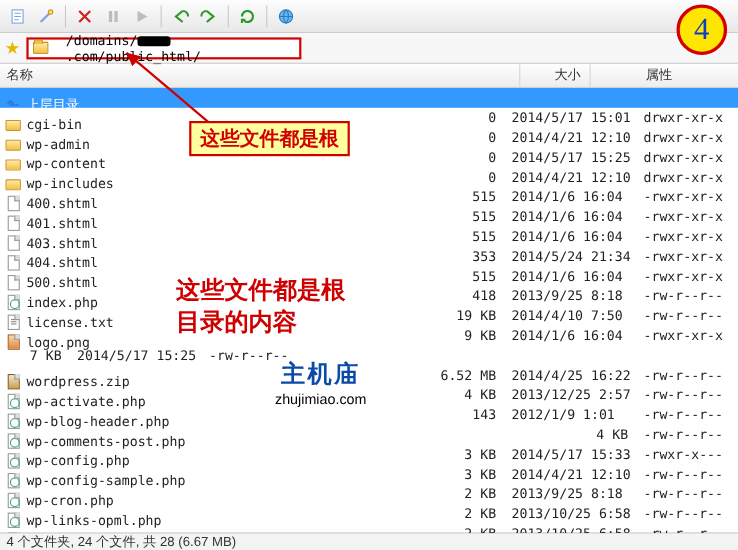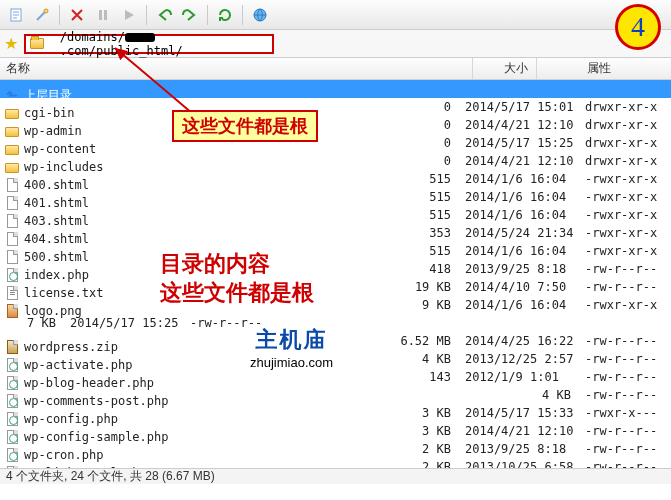--- a/index.html
+++ b/index.html
@@ -30,21 +30,21 @@
 .ic-folder { position: relative; }
 .ic-folder > span { display:block;width: 14px; height: 10px; background: linear-gradient(#ffe9a8,#f4c23a); border: 1px solid #c8942b; border-radius: 1px; margin-top: 2px; }
 .ic-file { position: relative; }
 .ic-file > span { display:block;width: 11px; height: 14px; background: #fff; border: 1px solid #999; position: relative; }
 .ic-file > span::after { content:""; position:absolute; top:-1px; right:-1px; width:4px; height:4px; background:#ddd; border-left:1px solid #999; border-bottom:1px solid #999; }
 .ic-php > span::before{content:"";position:absolute;left:1px;top:3px;width:7px;height:7px;border-radius:50%;border:1px solid #3a7; }
 .ic-txt > span::before{content:"";position:absolute;left:2px;top:3px;width:5px;height:1px;background:#888;box-shadow:0 2px #888,0 4px #888;}
 .ic-png > span { background: linear-gradient(#f7d9a0,#dd8844); border-color:#a86020; }
 .ic-zip > span { background: linear-gradient(#f0e6d0,#c9a050); border-color:#8a5a10; }
 .ic-html > span::before {content:"e";position:absolute;left:1px;top:0;font-size:9px;color:#2a7de1;font-weight:bold;}
-.status { position: absolute; bottom: 16px; left: 0; right: 0; height: 16px; border-top: 1px solid #ccc; background: #f4f4f4; font-size: 12px; padding: 0 6px; display: flex; align-items: center; color: #333; }
+.status { position: absolute; bottom: 0; left: 0; right: 0; height: 16px; border-top: 1px solid #ccc; background: #f4f4f4; font-size: 12px; padding: 0 6px; display: flex; align-items: center; color: #333; }
 .badge4 { position: absolute; top: 4px; right: 10px; width: 46px; height: 46px; border-radius: 50%; background: #ffe600; border: 3px solid #d40000; display: flex; align-items: center; justify-content: center; font-size: 28px; color: #1040c0; font-family: "Times New Roman", serif; }
 .annot1 { position: absolute; left: 172px; top: 110px; border: 2px solid #cf0000; padding: 2px 8px; color: #cf0000; font-size: 18px; font-family: SimSun; background: #ffffa0; font-weight: bold; }
 .annot2 { position: absolute; left: 160px; top: 250px; color: #cf0000; font-size: 22px; font-family: SimSun; line-height: 1.3; font-weight: bold; }
 .watermark { position: absolute; left: 250px; top: 325px; text-align: center; }
 .wm1 { color: #0a4aa8; font-size: 22px; font-family: Liberation Serif, serif; font-weight: bold; letter-spacing: 2px; }
 .wm2 { color: #000000; font-size: 13px; font-family: Arial; }
 svg.arrow { position: absolute; left: 105px; top: 40px; pointer-events: none; }
 .redact { display:inline-block; width:30px; height:9px; background:#000; border-radius:3px; vertical-align:middle; }
 </style>
 </head>
@@ -378,19 +378,19 @@
 <svg class="arrow" width="120" height="90">
   <defs>
       <marker id="ah" markerWidth="8" markerHeight="8" refX="6" refY="3" orient="auto">
         <path d="M0 0L6 3L0 6z" fill="#cf0000"></path>
       </marker>
     </defs>
   <path d="M95 80 Q60 50 10 8" stroke="#cf0000" stroke-width="2" fill="none" marker-end="url(#ah)"></path>
 </svg>
 <div class="annot1">这些文件都是根</div>
 <div class="annot2">
-  <div>目录的内容</div>
-    <div>这些文件都是根</div>
+  <div>这些文件都是根</div>
+    <div>目录的内容</div>
 </div>
 <div class="watermark">
   <div class="wm1">主机庙</div>
   <div class="wm2">zhujimiao.com</div>
 </div>
 
 </body></html>

